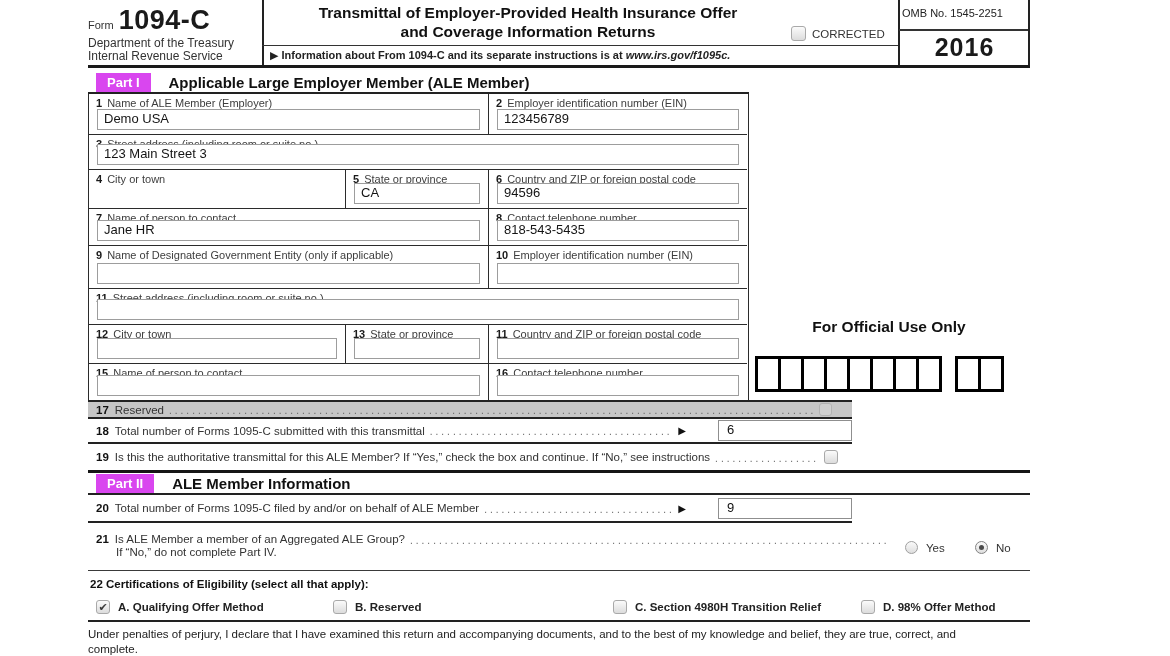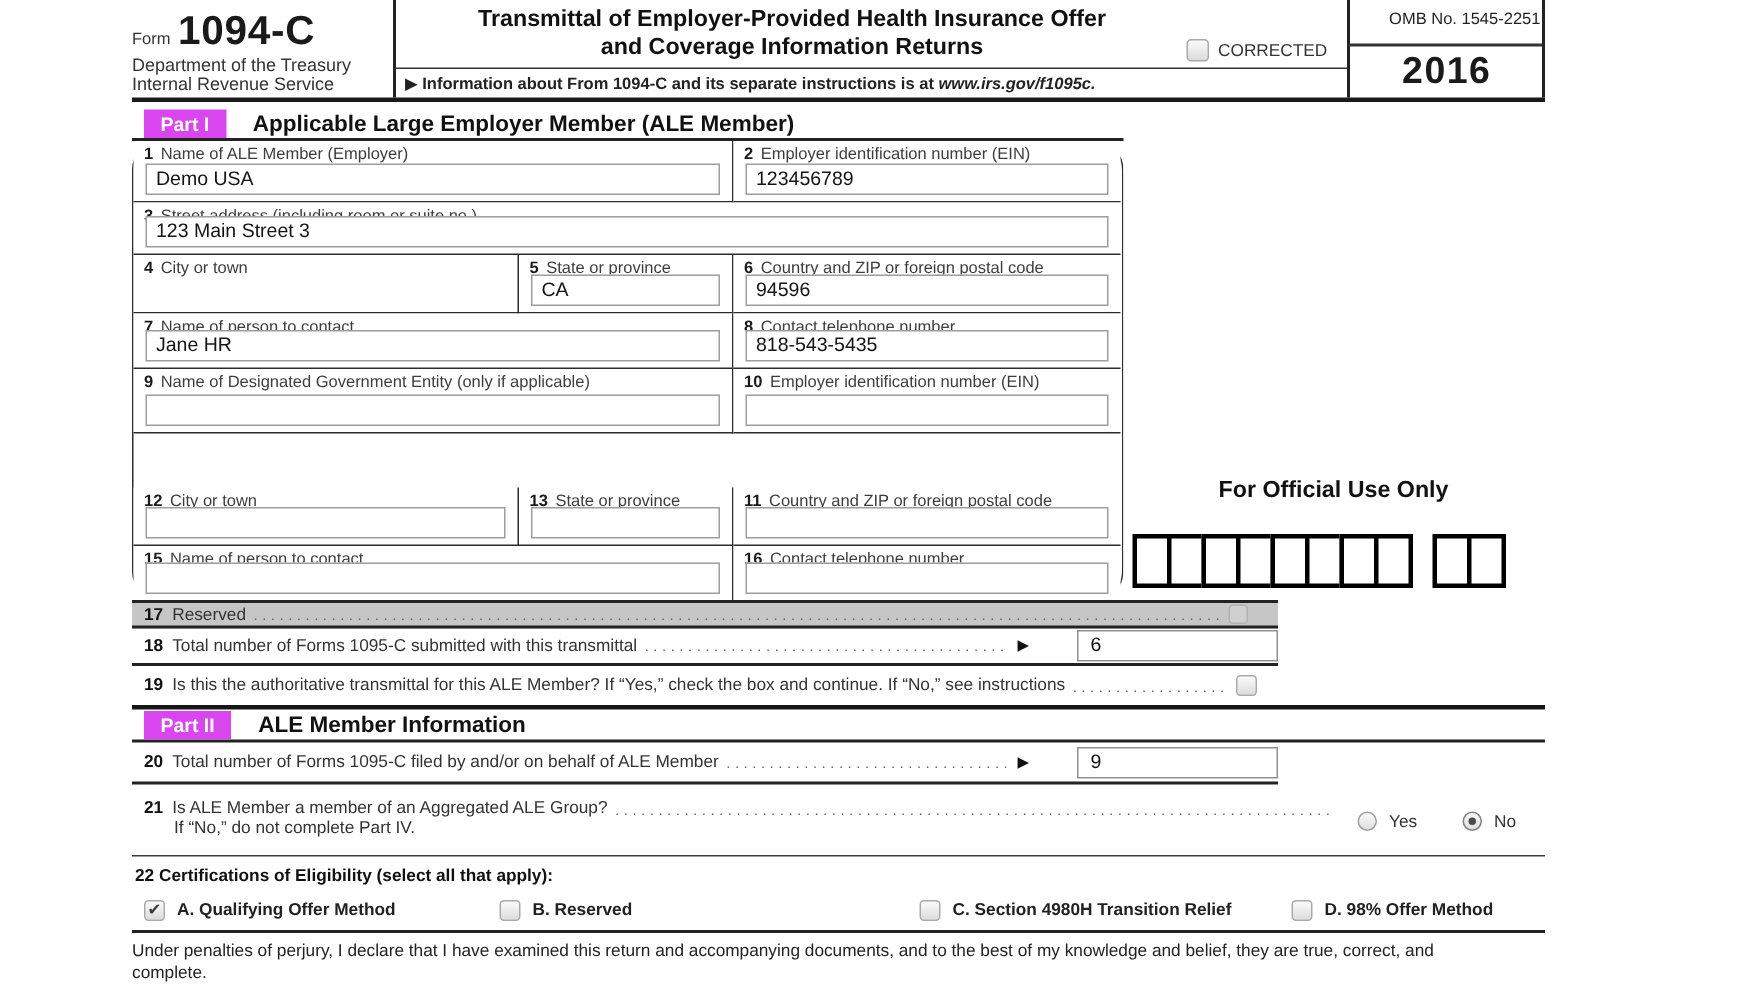--- a/index.html
+++ b/index.html
@@ -20,21 +20,21 @@
   .omb{font-size:11px;color:#222;text-align:center;}
   .year{font-size:25px;font-weight:bold;color:#1a1a1a;text-align:center;letter-spacing:1px;}
   .corrected{display:flex;align-items:center;gap:6px;font-size:11.5px;color:#333;}
 
   
   .partbar{display:flex;align-items:center;border-bottom:2px solid #222;padding-left:8px;}
   .partbox{background:#d946ef;color:#fff;font-weight:bold;font-size:13px;padding:2px 11px;flex:none;}
   .parttitle{font-weight:bold;font-size:15px;color:#111;margin-left:18px;white-space:nowrap;}
 
   
-  #grid{border-left:1.5px solid #2b2b2b;border-right:1.5px solid #2b2b2b;border-radius:19px;}
+  #grid{border-left:1.5px solid #2b2b2b;border-right:1.5px solid #2b2b2b;}
   .cell{position:absolute;box-sizing:border-box;border-right:1.5px solid #2b2b2b;
         border-bottom:1.5px solid #2b2b2b;background:#fff;}
   .cell.lastcol{border-right:none;}
   .cell.botrow{border-bottom:none;}
   .flabel{font-size:11px;color:#3d3d3d;padding:3px 4px 0 7px;white-space:nowrap;overflow:hidden;}
   .flabel b{color:#1a1a1a;margin-right:5px;}
   .finput{position:absolute;left:8px;right:8px;bottom:4px;height:19px;border:1px solid #9d9d9d;
           background:#fff;font-size:13px;color:#141414;line-height:18px;padding-left:6px;
           white-space:nowrap;overflow:hidden;}
   .sel{background:#3a96ff;color:#fff;}
@@ -109,21 +109,21 @@
   </div>
 
   <div class="abs hrule" style="left:262px;top:45px;width:636px;"></div>
 
   <div class="abs instr" style="left:270px;top:49px;">
     <span>▶ Information about From 1094-C and its separate instructions is at </span><i><span>www.irs.gov/f1095c.</span></i>
   </div>
 
   <div class="abs vdiv" style="left:898px;top:0;height:65px;"></div>
 
-  <div class="abs omb" style="left:912px;top:7px;width:129px;">OMB No. 1545-2251</div>
+  <div class="abs omb" style="left:888px;top:7px;width:129px;">OMB No. 1545-2251</div>
   <div class="abs hrule" style="left:899px;top:29px;width:131px;height:1.5px;"></div>
   <div class="abs year" style="left:900px;top:33px;width:129px;">2016</div>
   <div class="abs vdiv" style="left:1028px;top:0;height:65px;"></div>
 
   <div class="abs thick" style="left:88px;top:65px;width:942px;height:3px;"></div>
 
   <div class="abs partbar" style="left:88px;top:73px;width:661px;height:21px;">
     <span class="partbox">Part I</span>
     <span class="parttitle">Applicable Large Employer Member (ALE Member)</span>
   </div>
@@ -167,20 +167,24 @@
 
     <div class="cell" style="left:0;top:152px;width:400px;height:43px;">
       <div class="flabel"><b>9</b><span>Name of Designated Government Entity (only if applicable)</span></div>
       <div class="finput"><span></span></div>
     </div>
     <div class="cell lastcol" style="left:400px;top:152px;width:258px;height:43px;">
       <div class="flabel"><b>10</b><span>Employer identification number (EIN)</span></div>
       <div class="finput"><span></span></div>
     </div>
 
+    <div class="cell lastcol" style="left:0;top:195px;width:658px;height:36px;">
+      <div class="flabel"><b>11</b><span>Street address (including room or suite no.)</span></div>
+      <div class="finput"><span></span></div>
+    </div>
 
     <div class="cell" style="left:0;top:231px;width:257px;height:39px;">
       <div class="flabel"><b>12</b><span>City or town</span></div>
       <div class="finput"><span></span></div>
     </div>
     <div class="cell" style="left:257px;top:231px;width:143px;height:39px;">
       <div class="flabel"><b>13</b><span>State or province</span></div>
       <div class="finput"><span></span></div>
     </div>
     <div class="cell lastcol" style="left:400px;top:231px;width:258px;height:39px;">

